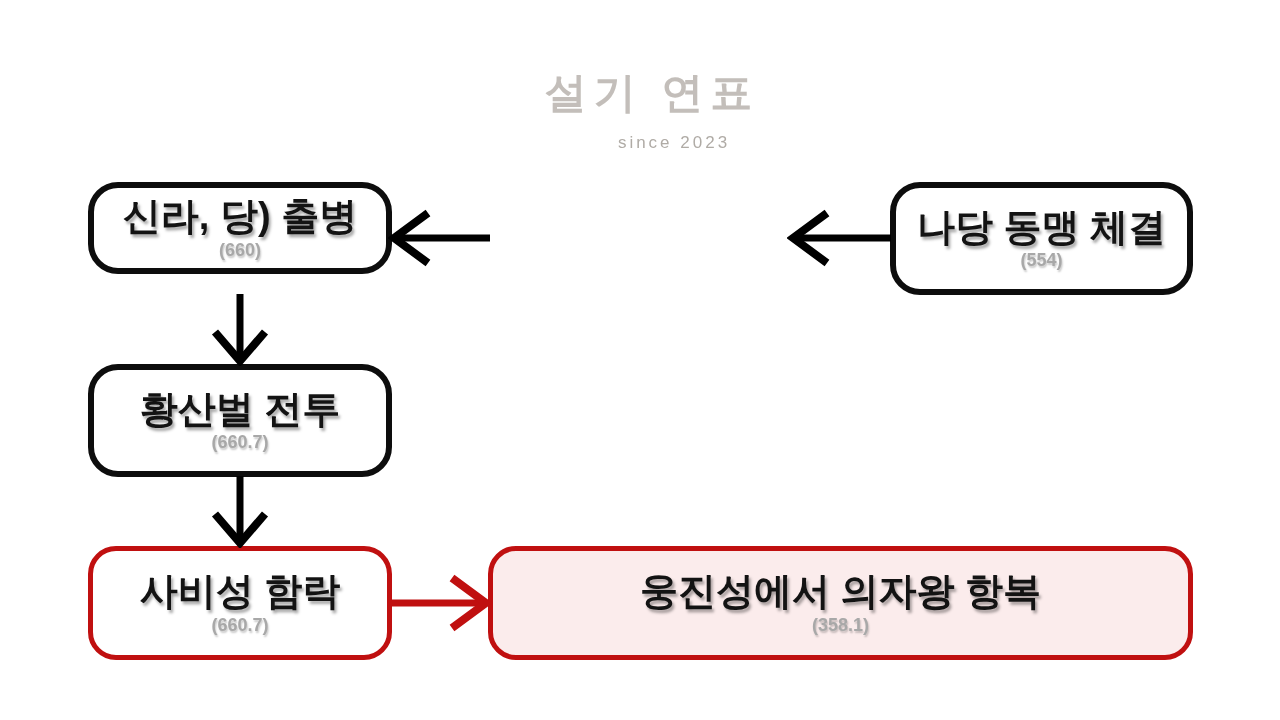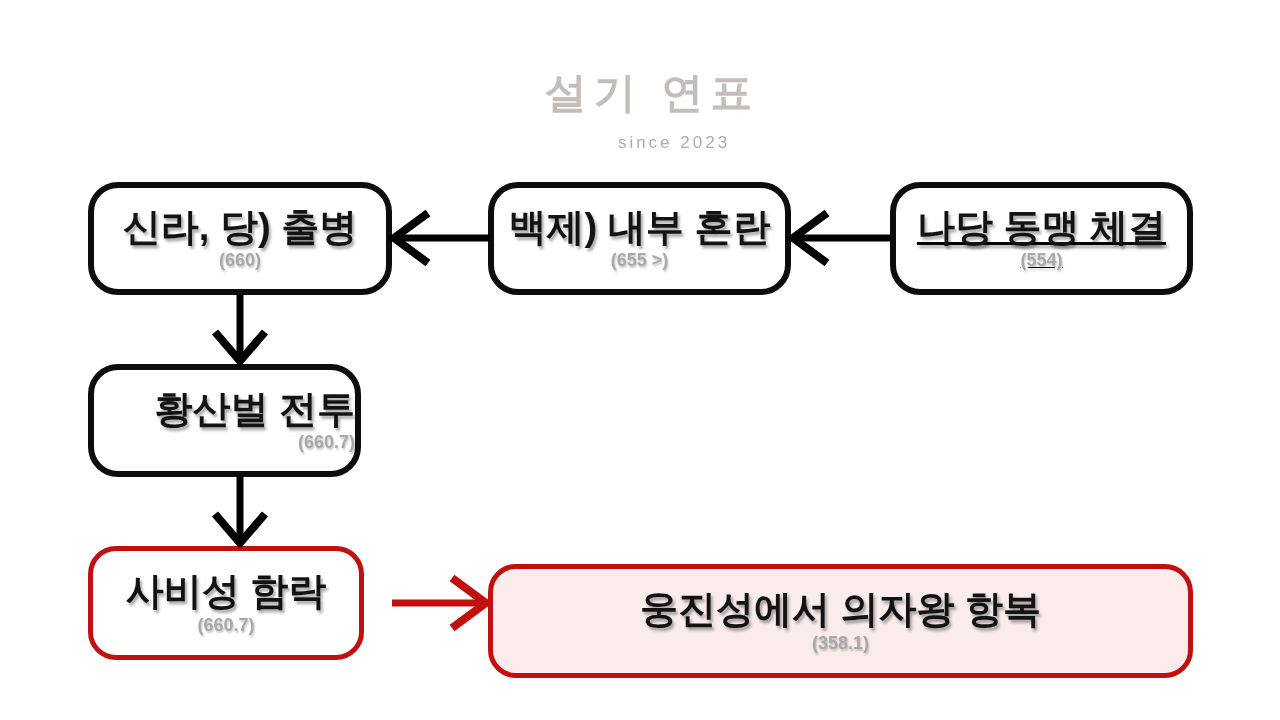--- a/index.html
+++ b/index.html
@@ -90,46 +90,42 @@
 </head>
 <body>
 
 <div class="stage">
 
   <div class="watermark">
     <div class="wm-title">설기 연표</div>
     <div class="wm-sub">since 2023</div>
   </div>
 
-  <div class="node" style="left:88px; top:182px; width:304px; height:113px;">
+  <div class="node" style="left:88px; top:182px; width:304px; height:92px;">
     <div class="label">신라, 당) 출병</div>
     <div class="year">(660)</div>
   </div>
 
-  <div class="node" style="left:488px; top:182px; width:303px; height:113px;">
-    <div class="label">백제) 내부 혼란</div>
-    <div class="year">(655 &gt;)</div>
-  </div>
 
-  <div class="node" style="left:890px; top:182px; width:303px; height:113px;text-decoration:underline;">
+  <div class="node" style="left:890px; top:182px; width:303px; height:113px;">
     <div class="label">나당 동맹 체결</div>
     <div class="year">(554)</div>
   </div>
 
-  <div class="node" style="left:88px; top:364px; width:273px; height:113px;align-items:flex-end;">
+  <div class="node" style="left:88px; top:364px; width:304px; height:113px;">
     <div class="label">황산벌 전투</div>
     <div class="year">(660.7)</div>
   </div>
 
-  <div class="node red" style="left:88px; top:546px; width:276px; height:114px;">
+  <div class="node red" style="left:88px; top:546px; width:304px; height:114px;">
     <div class="label">사비성 함락</div>
     <div class="year">(660.7)</div>
   </div>
 
-  <div class="node red-filled" style="left:488px; top:564px; width:705px; height:114px;">
+  <div class="node red-filled" style="left:488px; top:546px; width:705px; height:114px;">
     <div class="label">웅진성에서 의자왕 항복</div>
     <div class="year">(358.1)</div>
   </div>
 
   <svg class="arrow" style="left:787px; top:206px;" width="106" height="64" viewBox="0 0 106 64">
     <line x1="104" y1="32" x2="6" y2="32" stroke="#000000" stroke-width="7"></line>
     <polyline points="40,7 6,32 40,57" fill="none" stroke="#000000" stroke-width="8" stroke-linejoin="miter"></polyline>
   </svg>
 
   <svg class="arrow" style="left:388px; top:206px;" width="104" height="64" viewBox="0 0 104 64">

